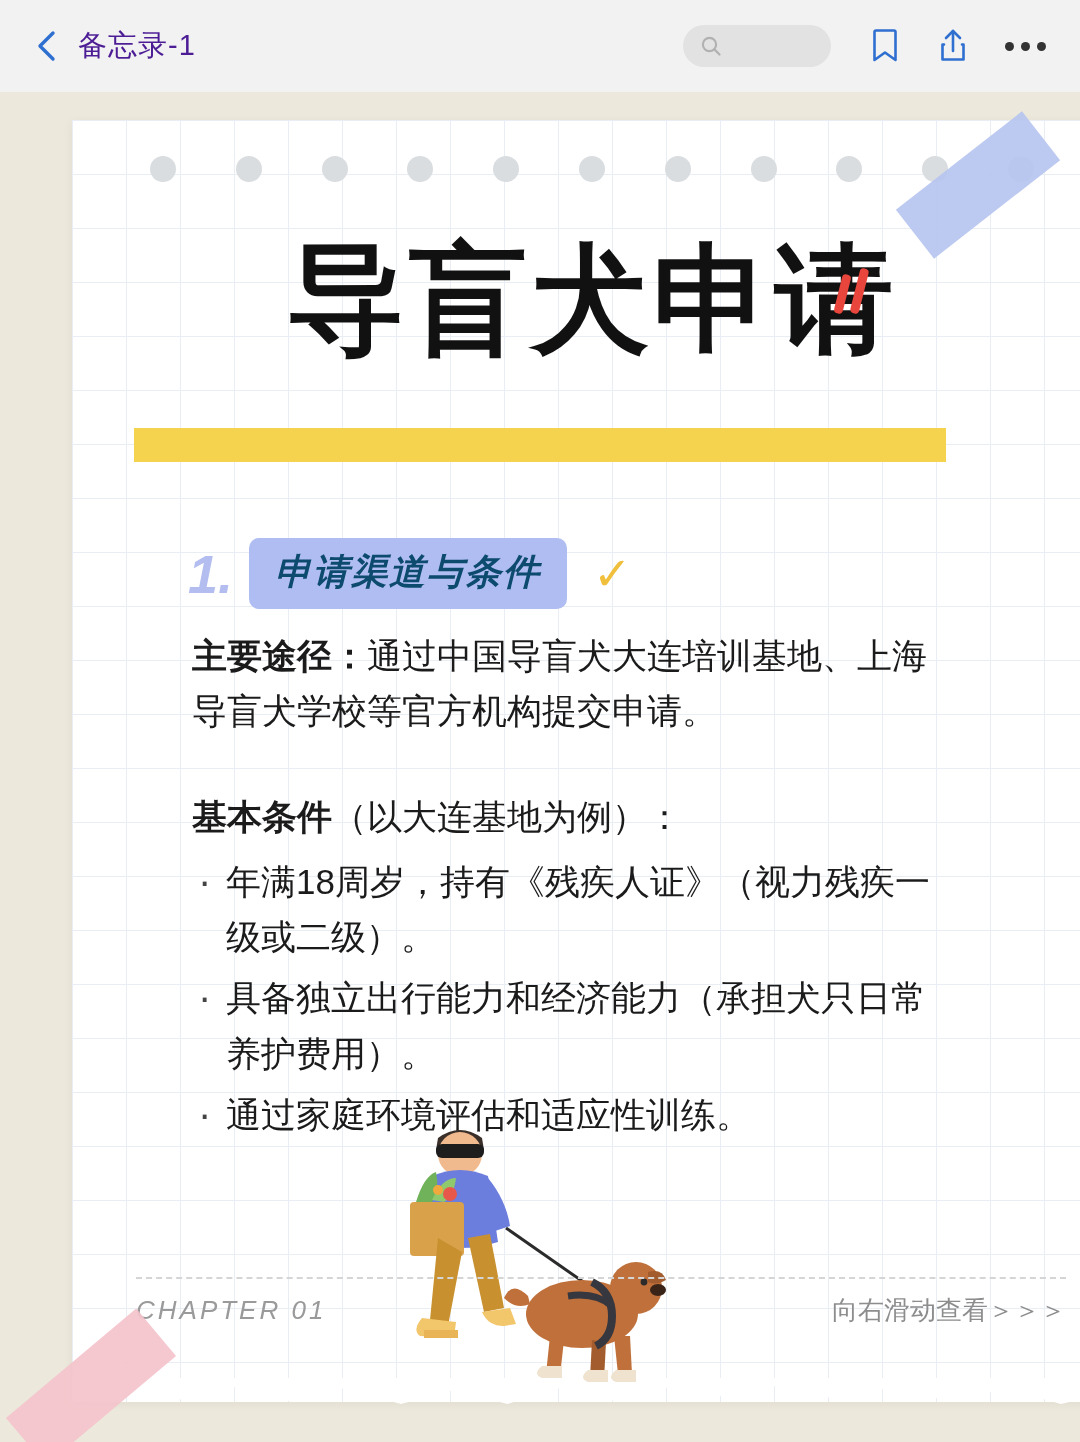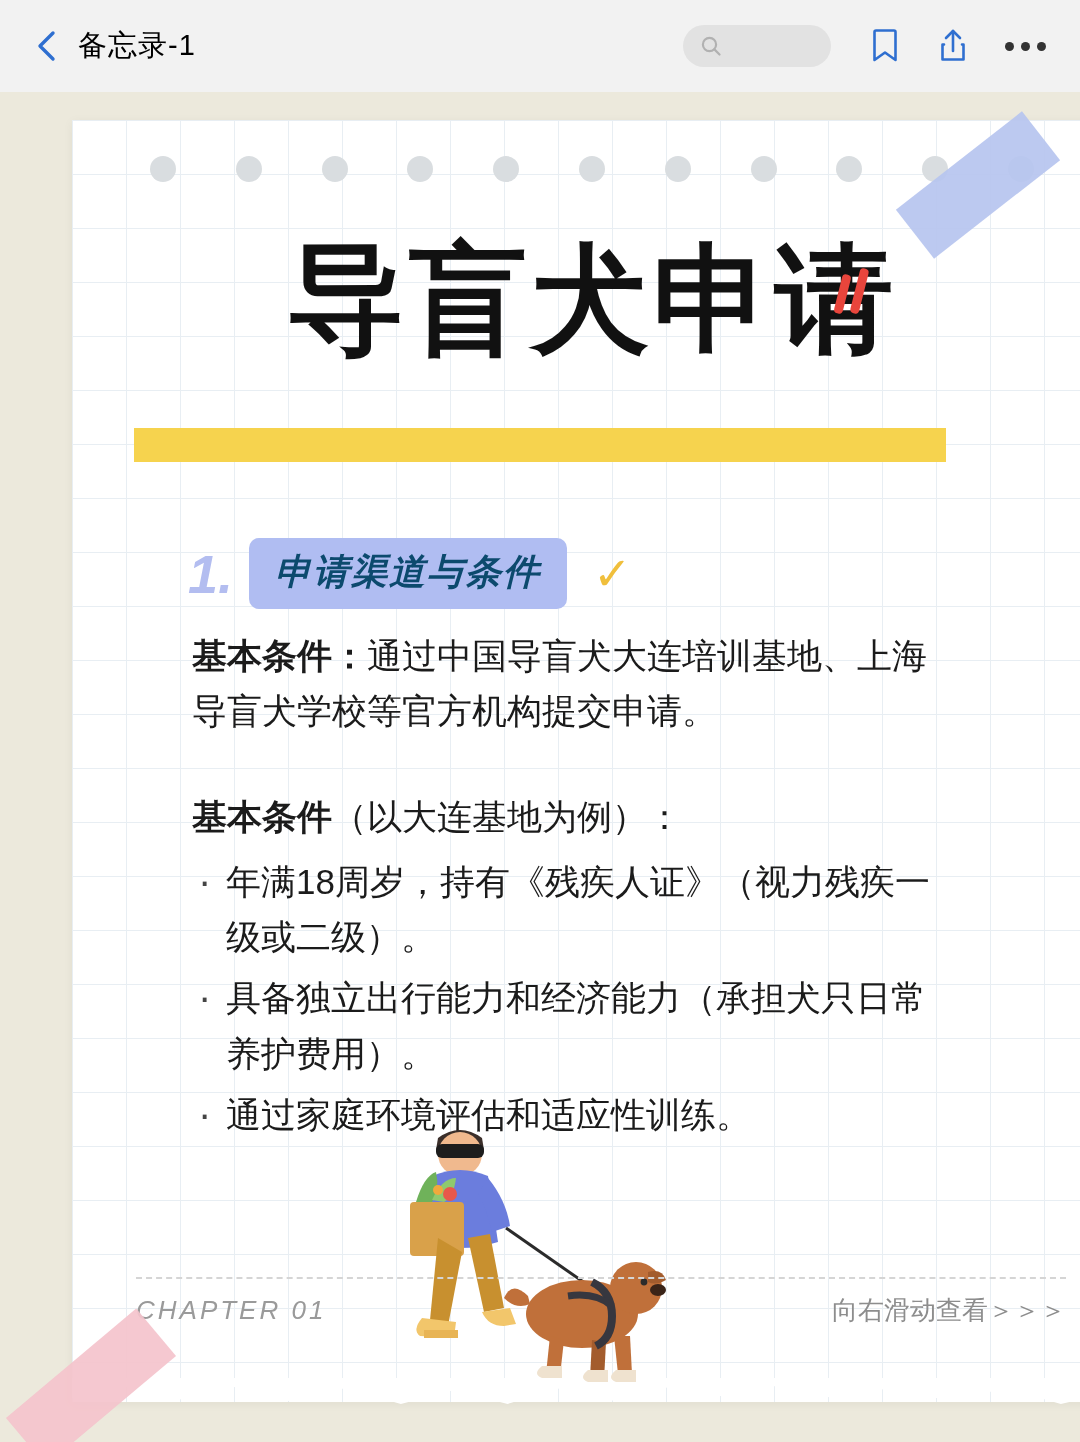--- a/index.html
+++ b/index.html
@@ -19,21 +19,21 @@
     padding: 0 30px;
   }
   .back-icon {
     width: 34px; height: 34px;
     display: flex; align-items: center; justify-content: center;
     color: #2f6fd0;
     flex: 0 0 auto;
   }
   .back-icon svg { display: block; }
   .nav-title {
-    color: #000000;
+    color: #4c1d95;
     font-size: 29px;
     margin-left: 14px;
     letter-spacing: 1px;
     white-space: nowrap;
   }
   .topbar-right {
     margin-left: auto;
     display: flex;
     align-items: center;
     gap: 28px;
@@ -303,21 +303,21 @@
     </div>
 
     <div class="sec">
       <span class="sec-num">1.</span>
       <span class="sec-chip">申请渠道与条件</span>
       <span class="check">✓</span>
     </div>
 
     <div class="body">
       <p>
-        <b>基本条件：</b><span>通过中国导盲犬大连培训基地、上海导盲犬学校等官方机构提交申请。</span>
+        <b>主要途径：</b><span>通过中国导盲犬大连培训基地、上海导盲犬学校等官方机构提交申请。</span>
       </p>
       <div class="gap"></div>
       <p>
         <b>基本条件</b><span>（以大连基地为例）：</span>
       </p>
       <ul>
         <li>年满18周岁，持有《残疾人证》（视力残疾一级或二级）。</li>
         <li>具备独立出行能力和经济能力（承担犬只日常养护费用）。</li>
         <li>通过家庭环境评估和适应性训练。</li>
       </ul>

